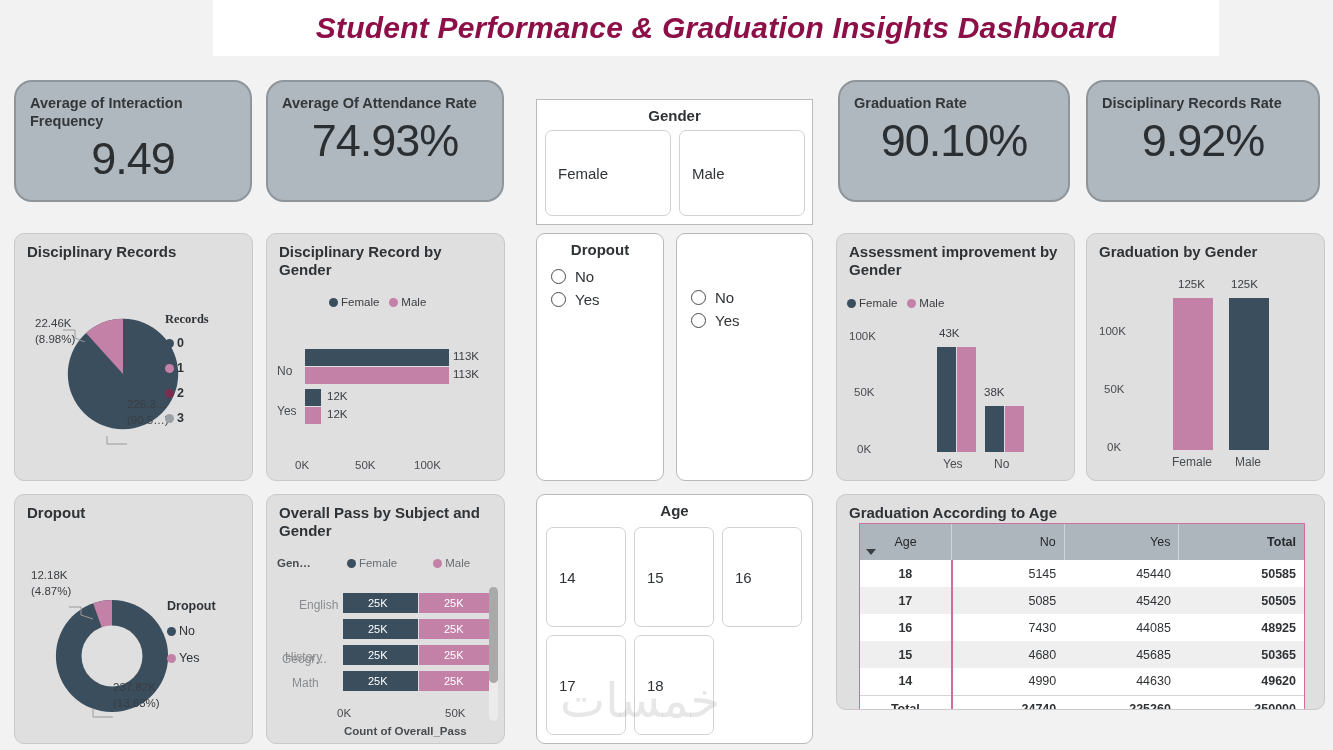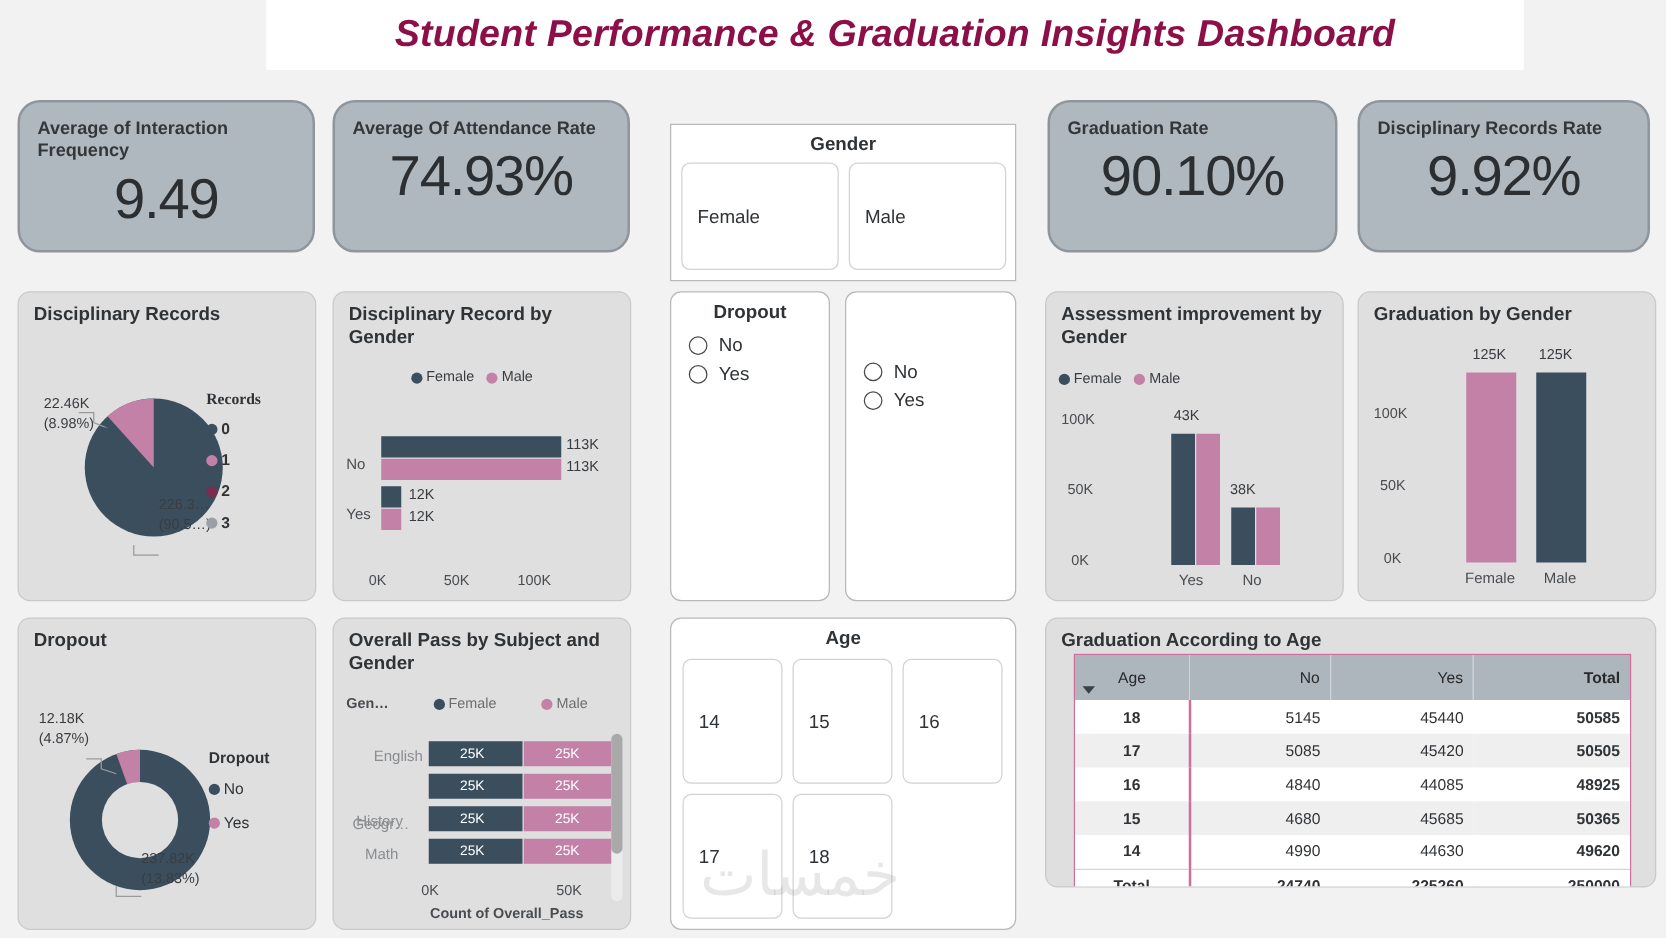--- a/index.html
+++ b/index.html
@@ -423,21 +423,21 @@
             <td class="c-total">50585</td>
           </tr>
           <tr class="alt">
             <td class="c-age">17</td>
             <td>5085</td>
             <td>45420</td>
             <td class="c-total">50505</td>
           </tr>
           <tr>
             <td class="c-age">16</td>
-            <td>4840</td>
+            <td>7430</td>
             <td>44085</td>
             <td class="c-total">48925</td>
           </tr>
           <tr class="alt">
             <td class="c-age">15</td>
             <td>4680</td>
             <td>45685</td>
             <td class="c-total">50365</td>
           </tr>
           <tr>

